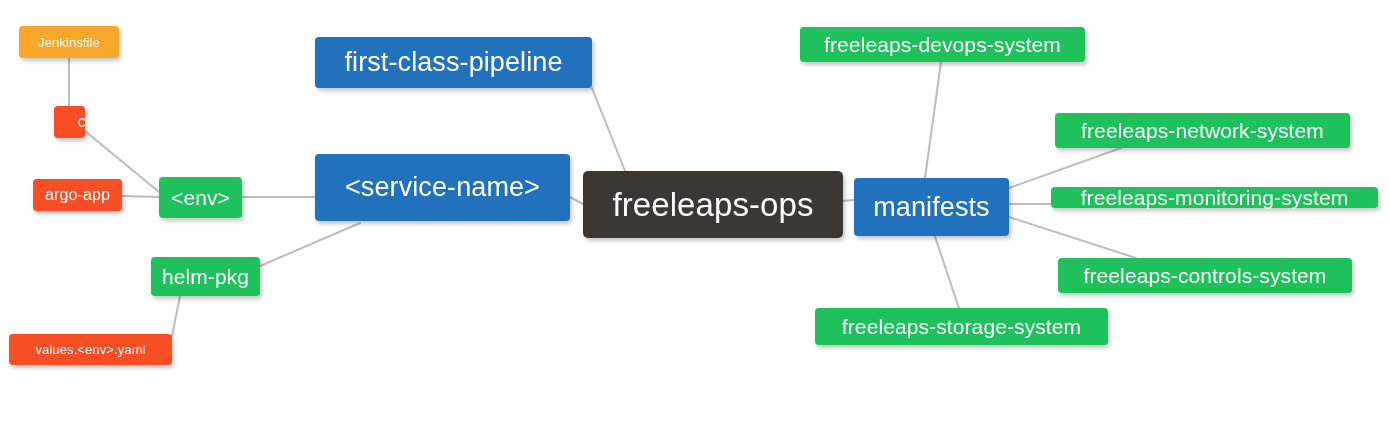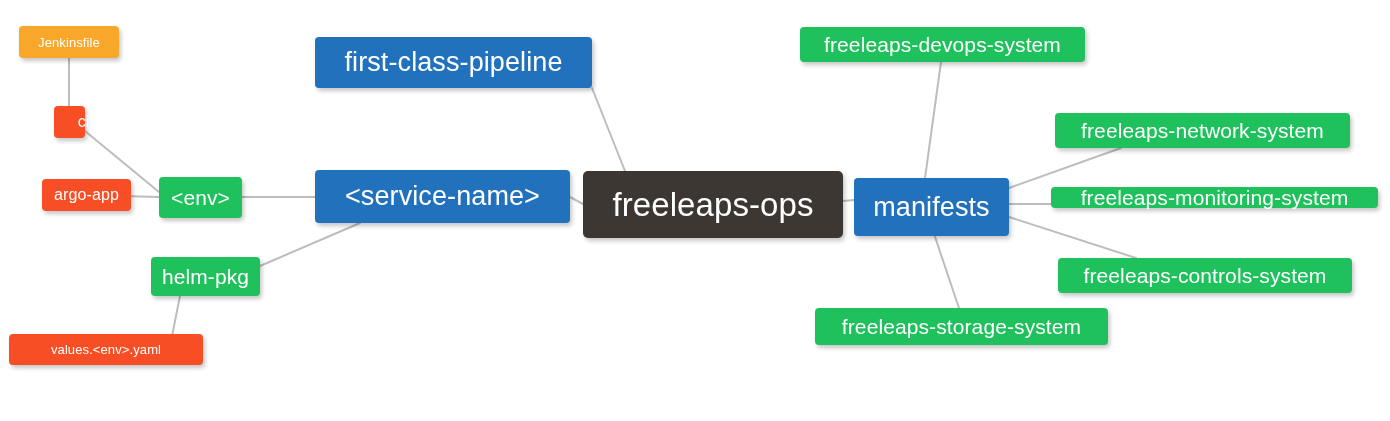--- a/index.html
+++ b/index.html
@@ -78,27 +78,27 @@
       <path d="M 180 296 L 172 336" stroke="#bdbdbd" stroke-width="2" fill="none" stroke-linecap="round"></path>
       <path d="M 925 178 L 941 62" stroke="#bdbdbd" stroke-width="2" fill="none" stroke-linecap="round"></path>
       <path d="M 1009 188 L 1121 148" stroke="#bdbdbd" stroke-width="2" fill="none" stroke-linecap="round"></path>
       <path d="M 1009 204 L 1051 204" stroke="#bdbdbd" stroke-width="2" fill="none" stroke-linecap="round"></path>
       <path d="M 1009 217 L 1136 258" stroke="#bdbdbd" stroke-width="2" fill="none" stroke-linecap="round"></path>
       <path d="M 930 222 L 959 308" stroke="#bdbdbd" stroke-width="2" fill="none" stroke-linecap="round"></path>
     </svg>
   <div id="node-layer">
       <div class="node node-root" style="left: 583px; top: 171px; width: 260px; height: 67px; background: rgb(60, 55, 51);">freeleaps-ops</div>
       <div class="node node-blue lvl1" style="left: 315px; top: 37px; width: 277px; height: 51px; background: rgb(34, 113, 189);">first-class-pipeline</div>
-      <div class="node node-blue lvl1" style="left: 315px; top: 170px; width: 255px; height: 53px; background: rgb(34, 113, 189);">&lt;service-name&gt;</div>
+      <div class="node node-blue lvl1" style="left: 315px; top: 154px; width: 255px; height: 67px; background: rgb(34, 113, 189);">&lt;service-name&gt;</div>
       <div class="node node-blue lvl1" style="left: 854px; top: 178px; width: 155px; height: 58px; background: rgb(34, 113, 189);">manifests</div>
       <div class="node node-green lvl2" style="left: 159px; top: 177px; width: 83px; height: 41px; background: rgb(31, 193, 93);">&lt;env&gt;</div>
       <div class="node node-green lvl2" style="left: 151px; top: 257px; width: 109px; height: 39px; background: rgb(31, 193, 93);">helm-pkg</div>
       <div class="node node-red lvl3" style="left: 54px; top: 106px; width: 31px; height: 32px; background: rgb(248, 78, 38); padding-left: 28px;">ci</div>
-      <div class="node node-red lvl3" style="left: 33px; top: 179px; width: 89px; height: 32px; background: rgb(248, 78, 38); margin-left: 9px;">argo-app</div>
-      <div class="node node-red lvl4" style="left: 9px; top: 334px; width: 194px; height: 31px; background: rgb(248, 78, 38);">values.&lt;env&gt;.yaml</div>
+      <div class="node node-red lvl3" style="left: 33px; top: 179px; width: 89px; height: 32px; background: rgb(248, 78, 38);">argo-app</div>
+      <div class="node node-red lvl4" style="left: 9px; top: 334px; width: 163px; height: 31px; background: rgb(248, 78, 38);">values.&lt;env&gt;.yaml</div>
       <div class="node node-orange lvl4" style="left: 19px; top: 26px; width: 100px; height: 32px; background: rgb(249, 167, 43);">Jenkinsfile</div>
       <div class="node node-green lvl2" style="left: 800px; top: 27px; width: 285px; height: 35px; background: rgb(31, 193, 93);">freeleaps-devops-system</div>
       <div class="node node-green lvl2" style="left: 1055px; top: 113px; width: 295px; height: 35px; background: rgb(31, 193, 93);">freeleaps-network-system</div>
       <div class="node node-green lvl2" style="left: 1051px; top: 187px; width: 327px; height: 21px; background: rgb(31, 193, 93);">freeleaps-monitoring-system</div>
       <div class="node node-green lvl2" style="left: 1058px; top: 258px; width: 294px; height: 35px; background: rgb(31, 193, 93);">freeleaps-controls-system</div>
       <div class="node node-green lvl2" style="left: 815px; top: 308px; width: 293px; height: 37px; background: rgb(31, 193, 93);">freeleaps-storage-system</div>
     </div>
 </div>
 
 </body></html>

